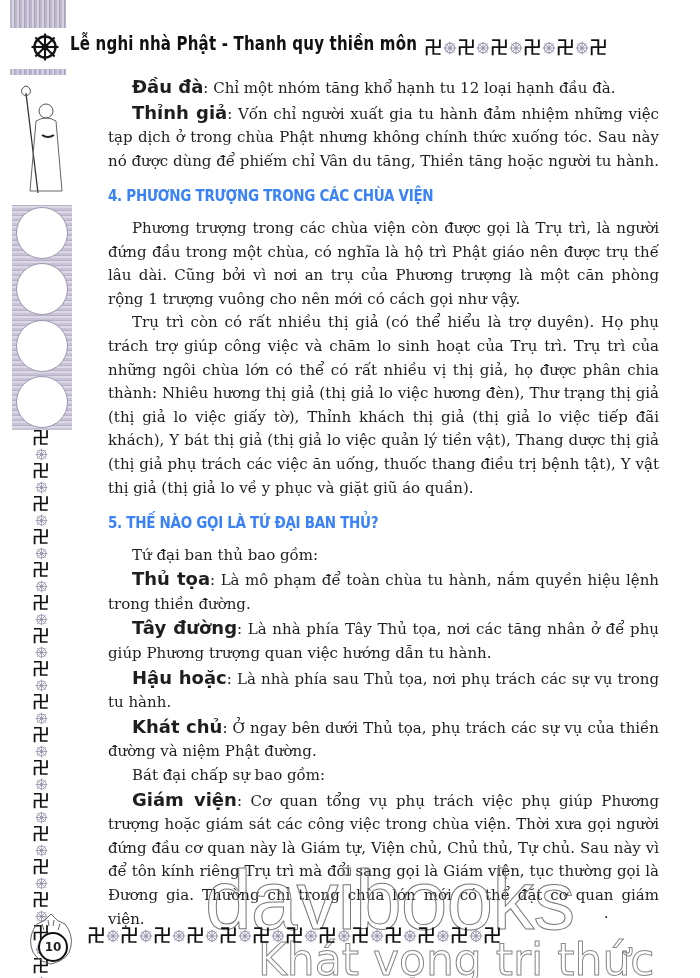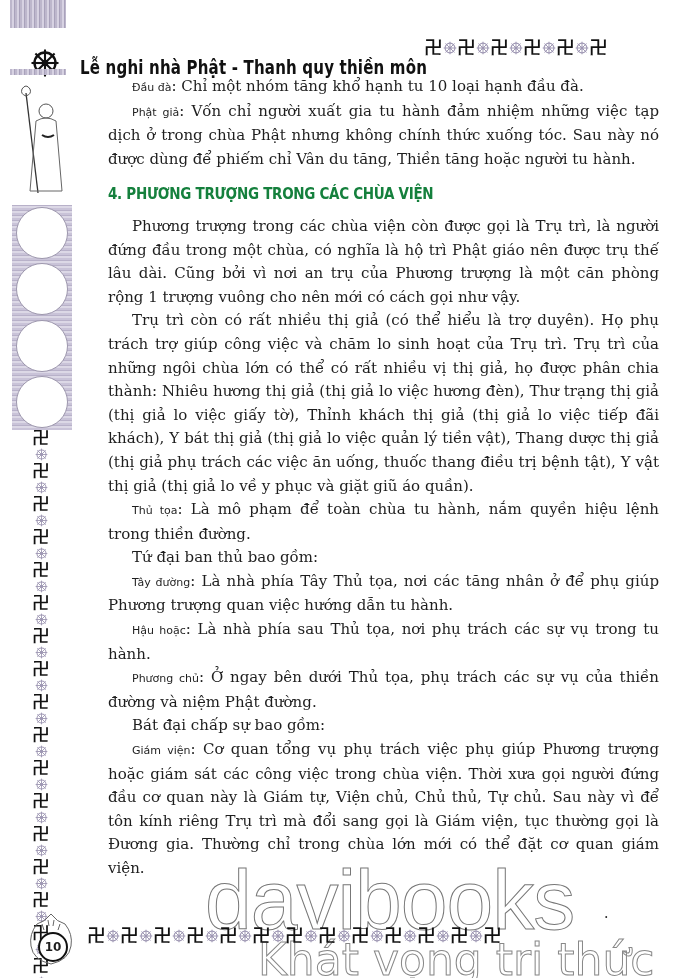--- a/index.html
+++ b/index.html
@@ -1,36 +1,36 @@
 <!DOCTYPE html>
 <html><head>
 <meta charset="utf-8">
 <style>
   html, body { margin:0; padding:0; background:#ffffff; }
   body { width:700px; height:978px; position:relative; overflow:hidden; font-family:"DejaVu Serif", serif; color:#1e1e1e; }
   .texture { position:absolute; left:10px; width:56px; background:repeating-linear-gradient(90deg,#bdb7cc 0 2px,#d7d2e2 2px 4px,#a9a2bb 4px 5px); }
   #tex-top { top:0; height:28px; }
   #tex-under { top:69px; height:6px; }
-  #header { position:absolute; top:32px; left:30px; height:34px; display:flex; align-items:flex-end; gap:20px;margin-top:12px; }
+  #header { position:absolute; top:32px; left:30px; height:34px; display:flex; align-items:flex-start; gap:10px; }
   .wheel-lg { width:30px; height:30px; }
   #header-title { font-family:"DejaVu Sans Condensed","DejaVu Sans", sans-serif; font-weight:bold; font-size:19px; letter-spacing:0.2px; color:#111; transform:scaleX(0.88); transform-origin:left center; white-space:nowrap; }
   #header-ornament { position:absolute; left:425px; top:39px; display:flex; align-items:center; gap:1px; }
   .sw { font-family:"DejaVu Sans", sans-serif; font-size:17px; font-weight:bold; color:#111; line-height:1; }
   .wh { width:14px; height:14px; }
   #side-figure { position:absolute; left:12px; top:85px; width:60px; height:110px; }
   #medallion-strip { position:absolute; left:12px; top:205px; width:60px; height:225px; background:repeating-linear-gradient(0deg,#c9c3d8 0 2px,#dcd8e6 2px 4px,#b8b1c9 4px 5px); display:flex; flex-direction:column; justify-content:space-around; align-items:center; }
   .medallion { width:50px; height:50px; border-radius:50%; background:#fff; border:1px solid #9d97ad; }
   #side-ornament { position:absolute; left:33px; top:430px; display:flex; flex-direction:column; align-items:center; gap:2px; }
   #side-ornament .sw { font-size:16px; }
   #side-ornament .wh { width:13px; height:13px; }
   #content { position:absolute; left:108px; top:75px; width:551px; font-size:15px; line-height:23.6px; text-align:justify; }
   #content p { margin:0; text-indent:0; }
   #content p.ind { text-indent:24px; }
-  .term { font-family:"DejaVu Sans", sans-serif; font-weight:normal; font-size:11px; transform:none; }
-  h2 { font-family:"DejaVu Sans Condensed","DejaVu Sans", sans-serif; font-size:15px; font-weight:bold; margin:12px 0 8px 0; letter-spacing:-0.3px; color:#15803d; }
+  .term { font-family:"DejaVu Sans", sans-serif; font-weight:bold; font-size:18px; transform:none; }
+  h2 { font-family:"DejaVu Sans Condensed","DejaVu Sans", sans-serif; font-size:15px; font-weight:bold; margin:12px 0 8px 0; letter-spacing:-0.3px; color:#3b82f6; }
   #footer-ornament { position:absolute; left:88px; top:927px; display:flex; align-items:center; gap:1px; }
   #page-badge { position:absolute; left:28px; top:912px; width:46px; height:54px; }
   #page-number { position:absolute; left:38px; top:932px; width:26px; height:26px; border:2px solid #111; border-radius:50%; background:#fff; font-family:"DejaVu Sans", sans-serif; font-weight:bold; font-size:12px; display:flex; align-items:center; justify-content:center; }
   #watermark { position:absolute; left:205px; top:858px; font-family:Liberation Sans, sans-serif; font-size:84px; color:transparent; -webkit-text-stroke:1px #777; letter-spacing:-1px; line-height:1; }
   #watermark-tag { position:absolute; left:258px; top:938px; font-family:"DejaVu Sans", sans-serif; font-size:44px; color:transparent; -webkit-text-stroke:1px #888; line-height:1; }
   #dot { position:absolute; left:604px; top:905px; font-size:14px; }
 </style>
 </head>
 <body>
 
@@ -162,30 +162,31 @@
     <svg class="wh" style="color: rgb(158, 151, 179);">
       <use href="#wheel"></use>
     </svg>
     <span class="sw">卍</span>
     <svg class="wh" style="color: rgb(158, 151, 179);">
       <use href="#wheel"></use>
     </svg>
   </div>
 
 <div id="content">
-    <p class="ind"><span class="term">Đầu đà</span><span>: Chỉ một nhóm tăng khổ hạnh tu 10 loại hạnh đầu đà.</span></p>
-    <p class="ind"><span class="term">Phật giả</span><span>: Vốn chỉ người xuất gia tu hành đảm nhiệm những việc tạp dịch ở trong chùa Phật nhưng không chính thức xuống tóc. Sau này nó được dùng để phiếm chỉ Vân du tăng, Thiền tăng hoặc người tu hành.</span></p>
+    <p class="ind"><span class="term">Đầu đà</span><span>: Chỉ một nhóm tăng khổ hạnh tu 12 loại hạnh đầu đà.</span></p>
+    <p class="ind"><span class="term">Thỉnh giả</span><span>: Vốn chỉ người xuất gia tu hành đảm nhiệm những việc tạp dịch ở trong chùa Phật nhưng không chính thức xuống tóc. Sau này nó được dùng để phiếm chỉ Vân du tăng, Thiền tăng hoặc người tu hành.</span></p>
     <h2>4. PHƯƠNG TRƯỢNG TRONG CÁC CHÙA VIỆN</h2>
     <p class="ind"><span>Phương trượng trong các chùa viện còn được gọi là Trụ trì, là người đứng đầu trong một chùa, có nghĩa là hộ trì Phật giáo nên được trụ thế lâu dài. Cũng bởi vì nơi an trụ của Phương trượng là một căn phòng rộng 1 trượng vuông cho nên mới có cách gọi như vậy.</span></p>
     <p class="ind"><span>Trụ trì còn có rất nhiều thị giả (có thể hiểu là trợ duyên). Họ phụ trách trợ giúp công việc và chăm lo sinh hoạt của Trụ trì. Trụ trì của những ngôi chùa lớn có thể có rất nhiều vị thị giả, họ được phân chia thành: Nhiêu hương thị giả (thị giả lo việc hương đèn), Thư trạng thị giả (thị giả lo việc giấy tờ), Thỉnh khách thị giả (thị giả lo việc tiếp đãi khách), Y bát thị giả (thị giả lo việc quản lý tiền vật), Thang dược thị giả (thị giả phụ trách các việc ăn uống, thuốc thang điều trị bệnh tật), Y vật thị giả (thị giả lo về y phục và giặt giũ áo quần).</span></p>
+    <h2>5. THẾ NÀO GỌI LÀ TỨ ĐẠI BAN THỦ?</h2>
+    <p class="ind"><span>Tứ đại ban thủ bao gồm:</span></p>
     <p class="ind"><span class="term">Thủ tọa</span><span>: Là mô phạm để toàn chùa tu hành, nắm quyền hiệu lệnh trong thiền đường.</span></p>
-    <p class="ind"><span>Tứ đại ban thủ bao gồm:</span></p>
     <p class="ind"><span class="term">Tây đường</span><span>: Là nhà phía Tây Thủ tọa, nơi các tăng nhân ở để phụ giúp Phương trượng quan việc hướng dẫn tu hành.</span></p>
     <p class="ind"><span class="term">Hậu hoặc</span><span>: Là nhà phía sau Thủ tọa, nơi phụ trách các sự vụ trong tu hành.</span></p>
-    <p class="ind"><span class="term">Phương chủ</span><span>: Ở ngay bên dưới Thủ tọa, phụ trách các sự vụ của thiền đường và niệm Phật đường.</span></p>
+    <p class="ind"><span class="term">Khát chủ</span><span>: Ở ngay bên dưới Thủ tọa, phụ trách các sự vụ của thiền đường và niệm Phật đường.</span></p>
     <p class="ind"><span>Bát đại chấp sự bao gồm:</span></p>
     <p class="ind"><span class="term">Giám viện</span><span>: Cơ quan tổng vụ phụ trách việc phụ giúp Phương trượng hoặc giám sát các công việc trong chùa viện. Thời xưa gọi người đứng đầu cơ quan này là Giám tự, Viện chủ, Chủ thủ, Tự chủ. Sau này vì để tôn kính riêng Trụ trì mà đổi sang gọi là Giám viện, tục thường gọi là Đương gia. Thường chỉ trong chùa lớn mới có thể đặt cơ quan giám viện.</span></p>
   </div>
 
 <div id="watermark">davibooks</div>
 <div id="watermark-tag">Khát vọng tri thức</div>
 <span id="dot">.</span>
 
 <svg id="page-badge" viewBox="0 0 46 54">
   <path d="M23 2 q6 8 14 10 q8 10 6 22 q-2 14 -20 18 q-18 -4 -20 -18 q-2 -12 6 -22 q8 -2 14 -10z" fill="none" stroke="#666" stroke-width="1"></path>

